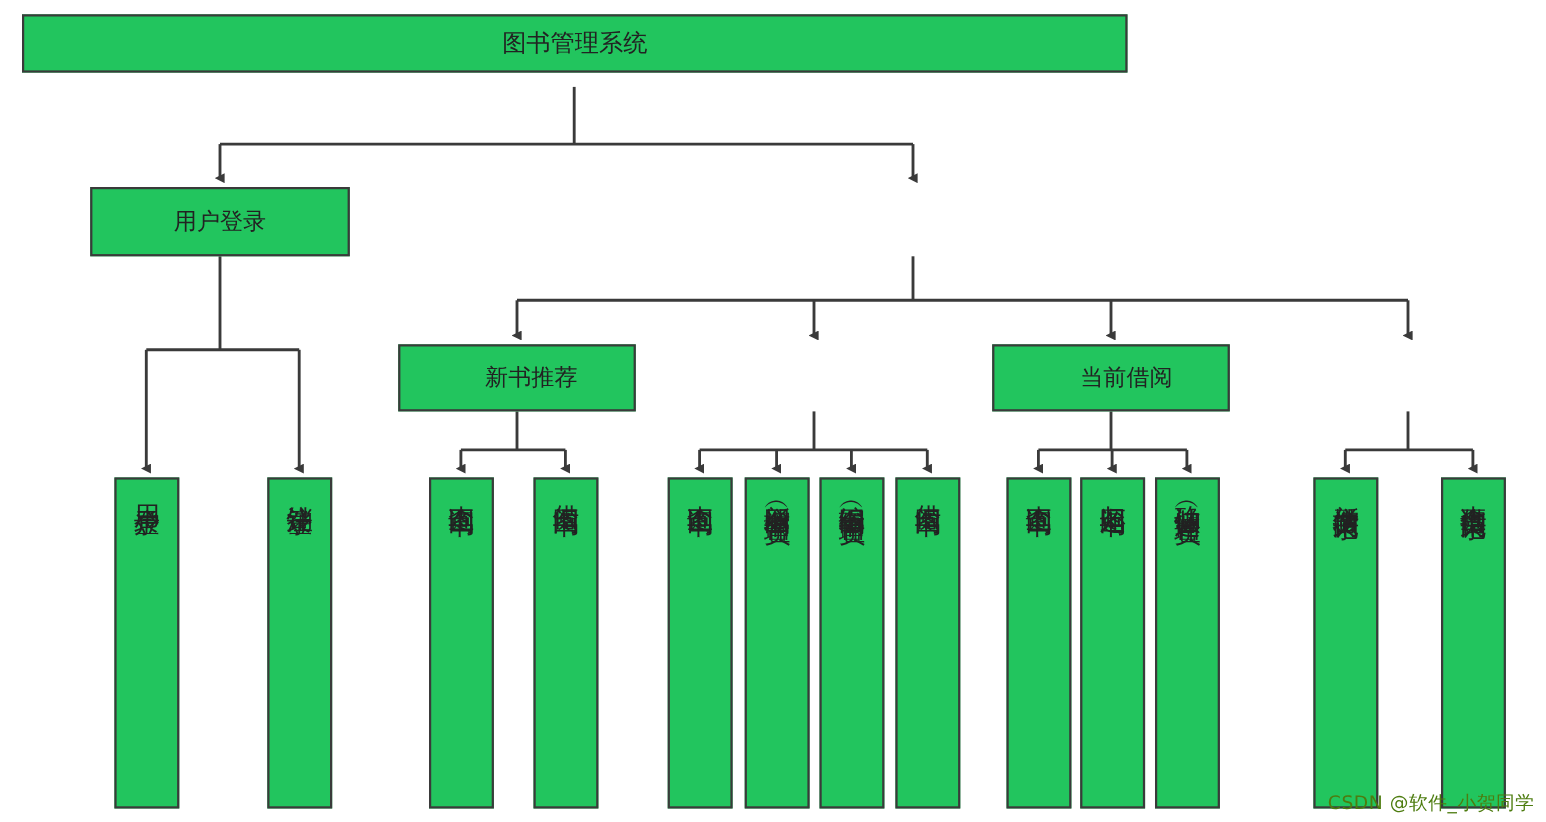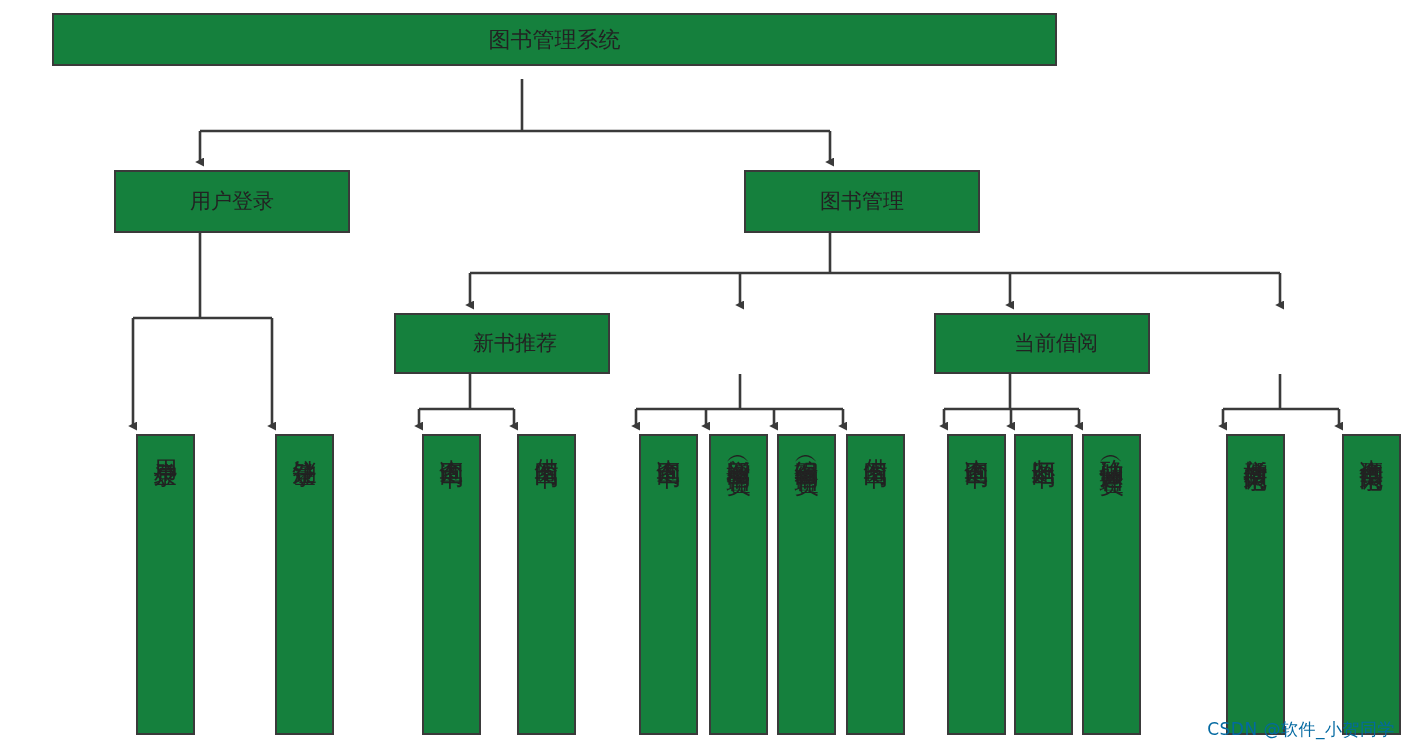--- a/index.html
+++ b/index.html
@@ -22,27 +22,26 @@
     position: absolute;
     left: 0;
     top: 0;
     width: 1405px;
     height: 747px;
     pointer-events: none;
   }
   .node {
     position: absolute;
     box-sizing: border-box;
-    background: #15803d;
+    background: #22c55e;
     border: 2px solid #3a3a3a;
     display: flex;
     align-items: center;
     justify-content: center;
     color: #222222;
-    margin-left: 32px;
   }
   .node .label {
     display: block;
     text-align: center;
     line-height: 1.18;
     white-space: nowrap;
   }
   
   .node.h .label {
     font-size: 21px;
@@ -62,21 +61,21 @@
     font-size: 24px;
     letter-spacing: 2px;
     line-height: 1;
     white-space: nowrap;
   }
   .watermark {
     position: absolute;
     right: 10px;
     bottom: 6px;
     font-size: 17px;
-    color: #0369a1;
+    color: #4d7c0f;
     letter-spacing: 0.5px;
     white-space: nowrap;
     font-family: "DejaVu Sans", "Liberation Sans", sans-serif;
   }
 </style>
 </head>
 <body>
 
 <div id="diagram-root">
 
@@ -130,23 +129,20 @@
     </g>
   </svg>
 
   <div class="node h root" style="left:20px; top:13px; width:1005px; height:53px;">
     <span class="label">图书管理系统</span>
   </div>
 
   <div class="node h" style="left:82px; top:170px; width:236px; height:63px;">
     <span class="label">用户登录</span>
   </div>
-  <div class="node h" style="left:712px; top:170px; width:236px; height:63px;">
-    <span class="label">图书管理</span>
-  </div>
 
   <div class="node h" style="left:362px; top:313px; width:216px; height:61px;padding-left:26px;">
     <span class="label">新书推荐</span>
   </div>
   <div class="node h" style="left:902px; top:313px; width:216px; height:61px;padding-left:28px;">
     <span class="label">当前借阅</span>
   </div>
 
   <div class="node v" style="left:104px; top:434px; width:59px; height:301px;">
     <span class="label">用户登录</span>

